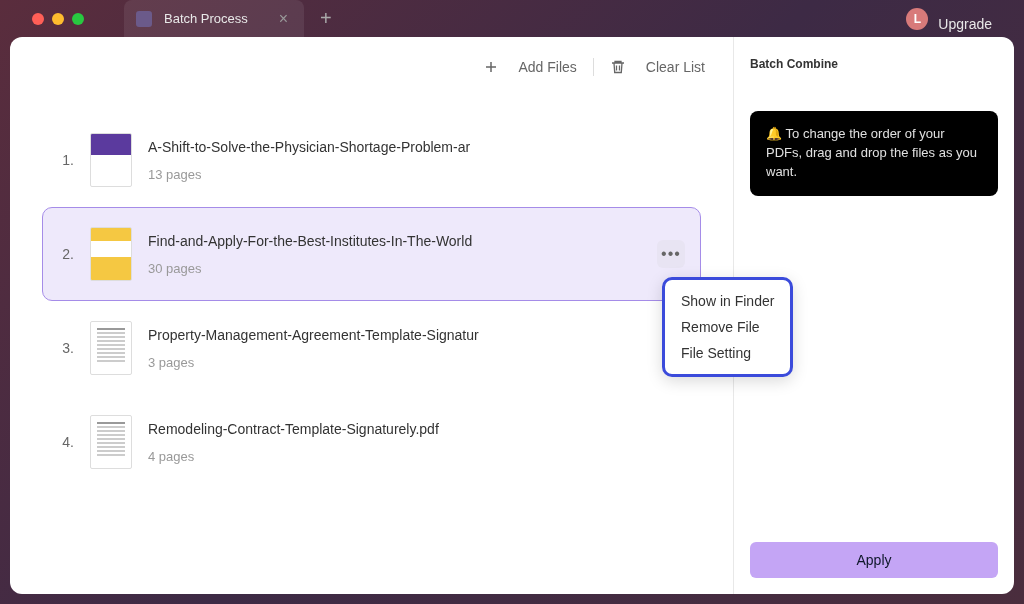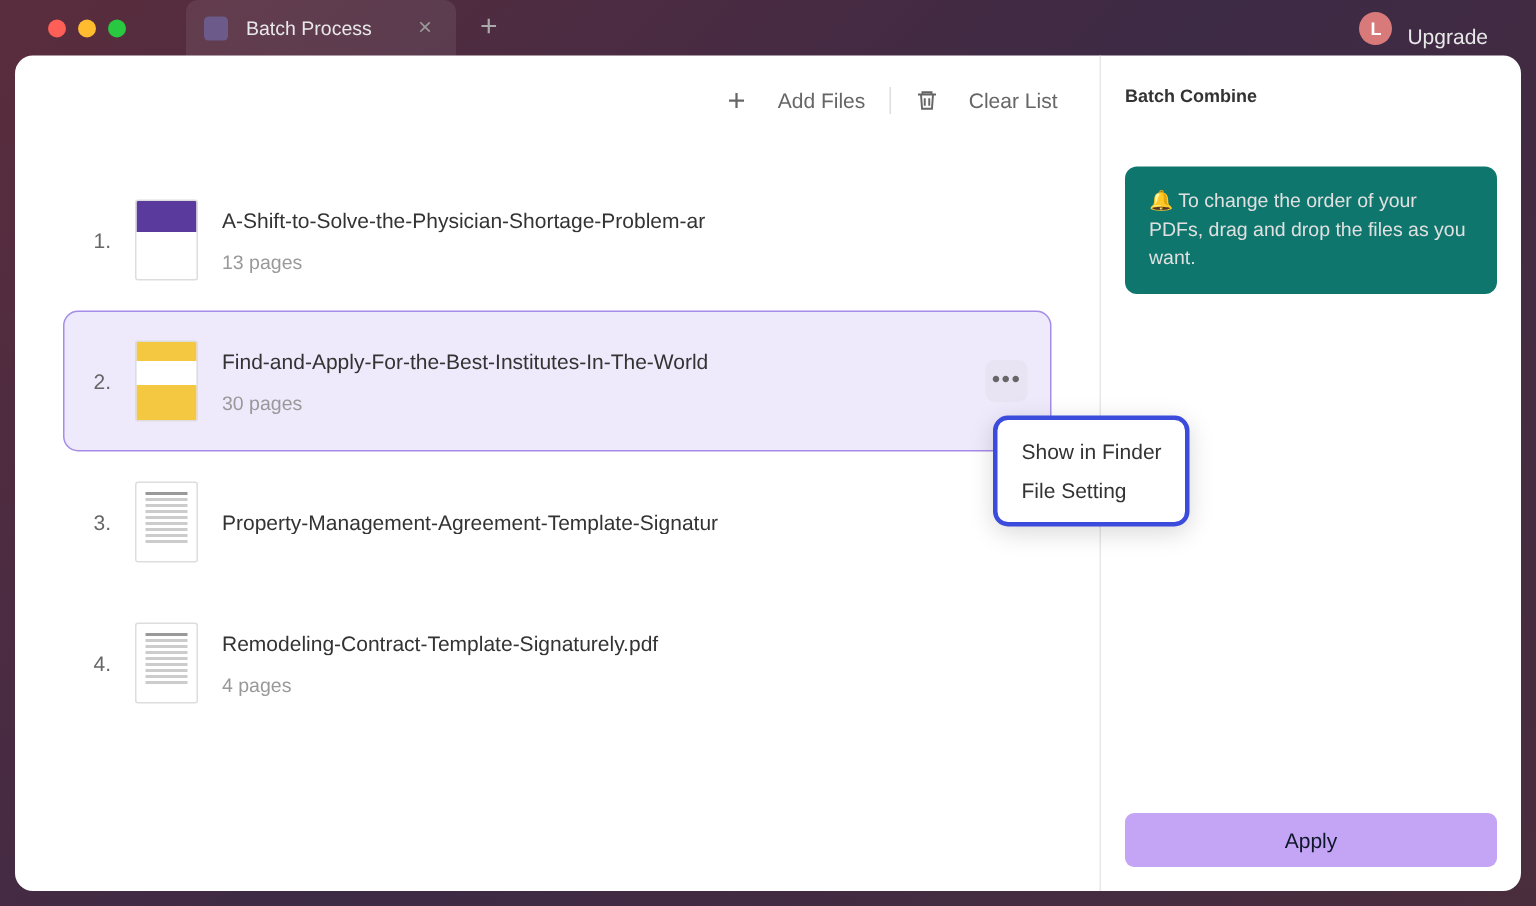--- a/index.html
+++ b/index.html
@@ -43,21 +43,21 @@
     .file-name { color: #333; font-size: 14px; overflow: hidden; white-space: nowrap; }
     .file-pages { color: #999; font-size: 13px; margin-top: 12px; }
     .file-more { width: 28px; height: 28px; border-radius: 6px; background: #e8e4f3; border: none; color: #666; cursor: pointer; display: none; align-items: center; justify-content: center; font-size: 16px; letter-spacing: 1px; }
     .file-item.selected .file-more { display: flex; }
     
     .context-menu { position: absolute; left: 662px; top: 277px; background: #fff; border: 3px solid #3b4bdb; border-radius: 10px; padding: 8px 0; min-width: 128px; z-index: 100; box-shadow: 0 4px 16px rgba(0,0,0,0.15); }
     .menu-item { padding: 5px 16px; color: #333; font-size: 14px; cursor: pointer; white-space: nowrap; }
     
     .sidebar { width: 280px; display: flex; flex-direction: column; padding: 20px 16px 16px 16px; }
     .sidebar-title { color: #333; font-size: 12px; font-weight: 600; margin-bottom: 40px; }
-    .tip-box { background: #0f766e; border-radius: 8px; padding: 14px 16px; color: #e0e0e0; font-size: 13px; line-height: 1.45; }
+    .tip-box { background: #000000; border-radius: 8px; padding: 14px 16px; color: #e0e0e0; font-size: 13px; line-height: 1.45; }
     .sidebar-spacer { flex: 1; }
     .apply-btn { background: #c4a5f5; border: none; border-radius: 6px; padding: 10px; color: #0f172a; font-size: 14px; cursor: pointer; }
     
     .plus-icon-svg, .trash-icon-svg { width: 16px; height: 16px; }
   </style>
 </head>
 <body>
 
 <div class="title-bar">
   <div class="traffic-lights">
@@ -117,20 +117,21 @@
         <button class="file-more">
           <span>•••</span>
         </button>
       </div>
 
       <div class="file-item">
         <span class="file-num">3.</span>
         <div class="file-thumb thumb-doc"></div>
         <div class="file-info">
           <div class="file-name">Property-Management-Agreement-Template-Signatur</div>
+          <div class="file-pages">3 pages</div>
         </div>
       </div>
 
       <div class="file-item">
         <span class="file-num">4.</span>
         <div class="file-thumb thumb-doc"></div>
         <div class="file-info">
           <div class="file-name">Remodeling-Contract-Template-Signaturely.pdf</div>
           <div class="file-pages">4 pages</div>
         </div>
@@ -141,14 +142,15 @@
   <div class="sidebar">
     <div class="sidebar-title">Batch Combine</div>
     <div class="tip-box">🔔 To change the order of your PDFs, drag and drop the files as you want.</div>
     <div class="sidebar-spacer"></div>
     <button class="apply-btn">Apply</button>
   </div>
 </div>
 
 <div class="context-menu">
   <div class="menu-item">Show in Finder</div>
+  <div class="menu-item">Remove File</div>
   <div class="menu-item">File Setting</div>
 </div>
 
 </body></html>

